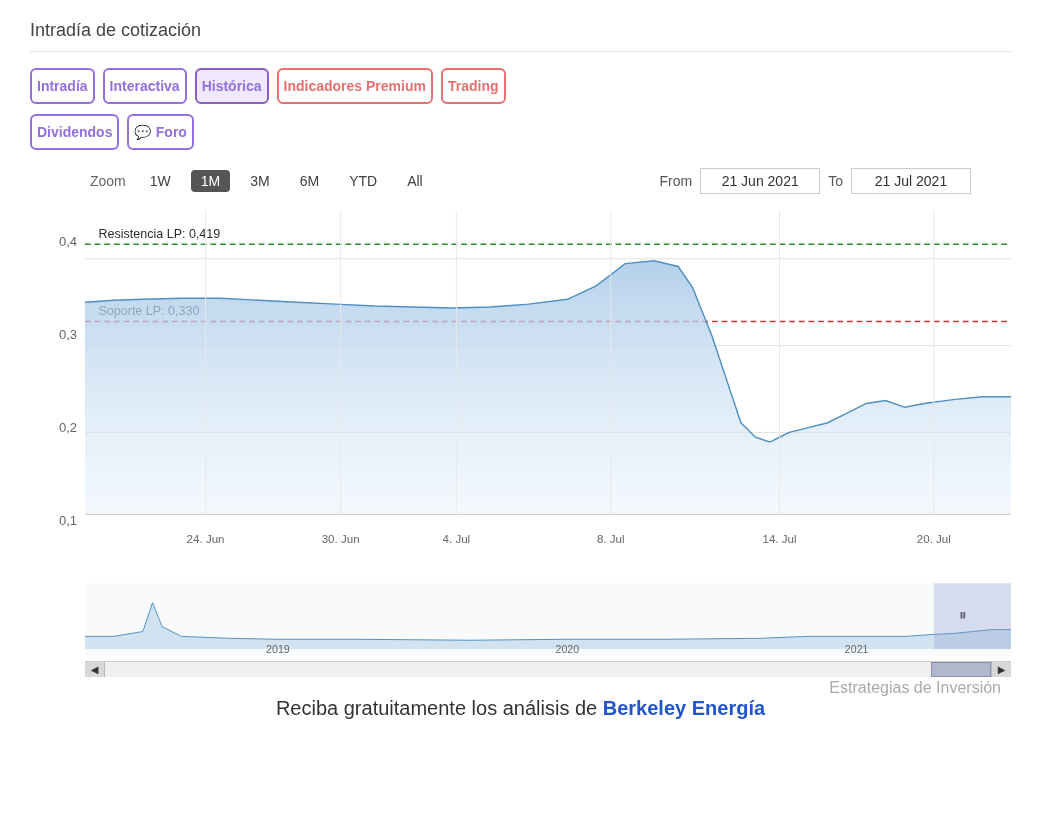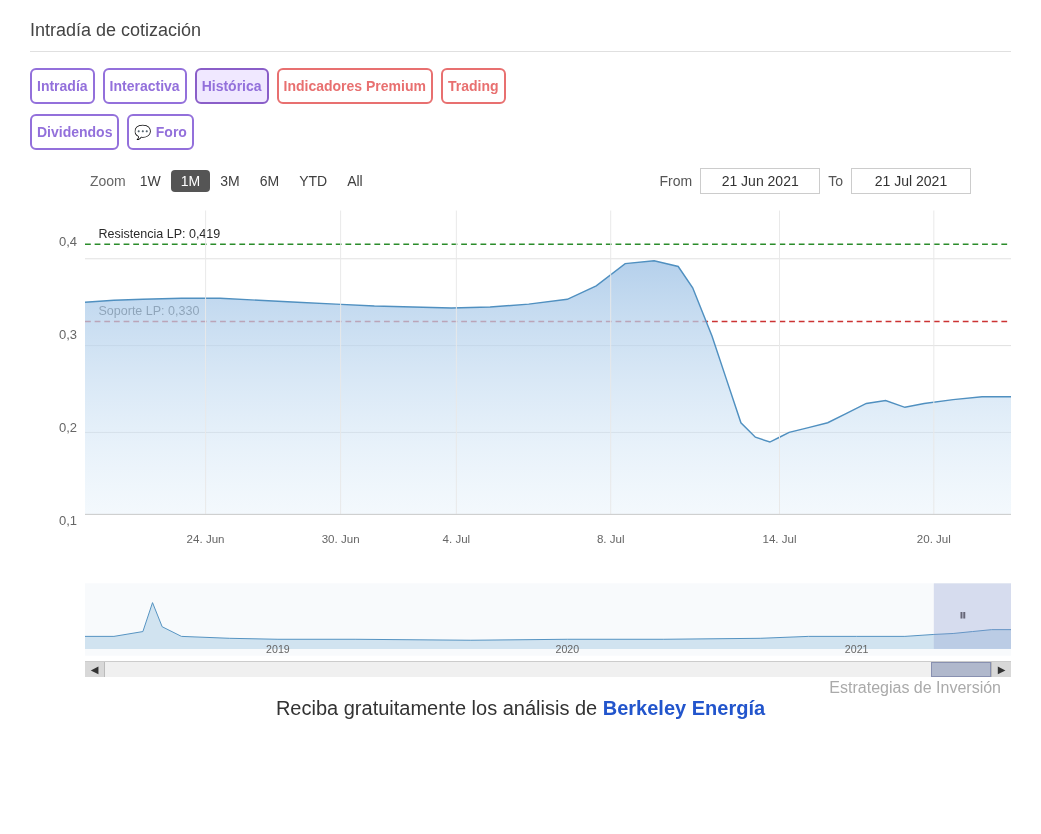--- a/index.html
+++ b/index.html
@@ -52,20 +52,21 @@
     }
 
     .btn-pink {
       border-color: #e87070;
       color: #e87070;
     }
 
     .zoom-bar {
       display: flex;
       align-items: center;
+      gap: 10px;
       margin: 18px 0 10px 60px;
       font-size: 14px;
       color: #555;
     }
 
     .zoom-label {
       font-size: 14px;
       color: #666;
       margin-right: 4px;
     }

